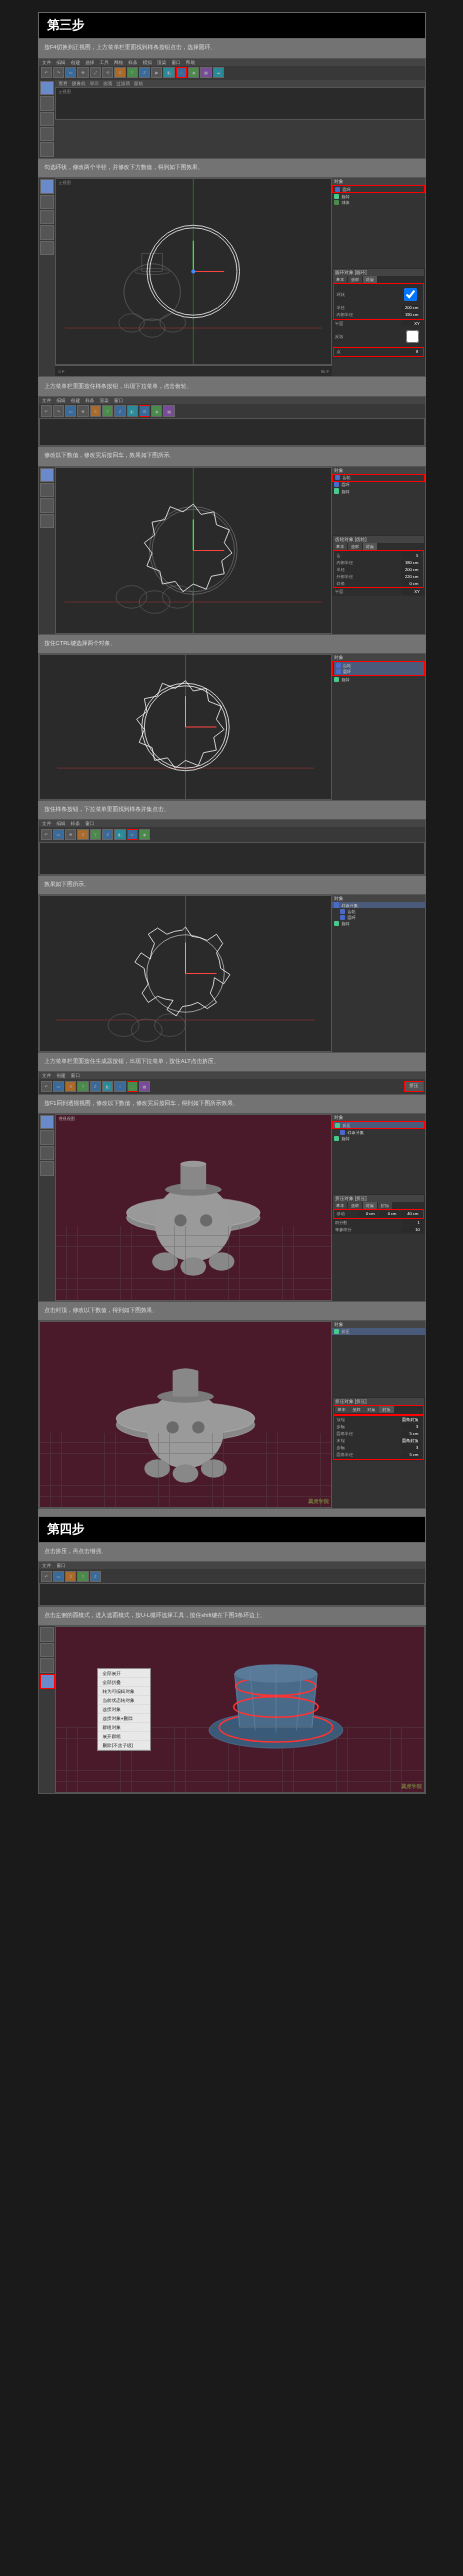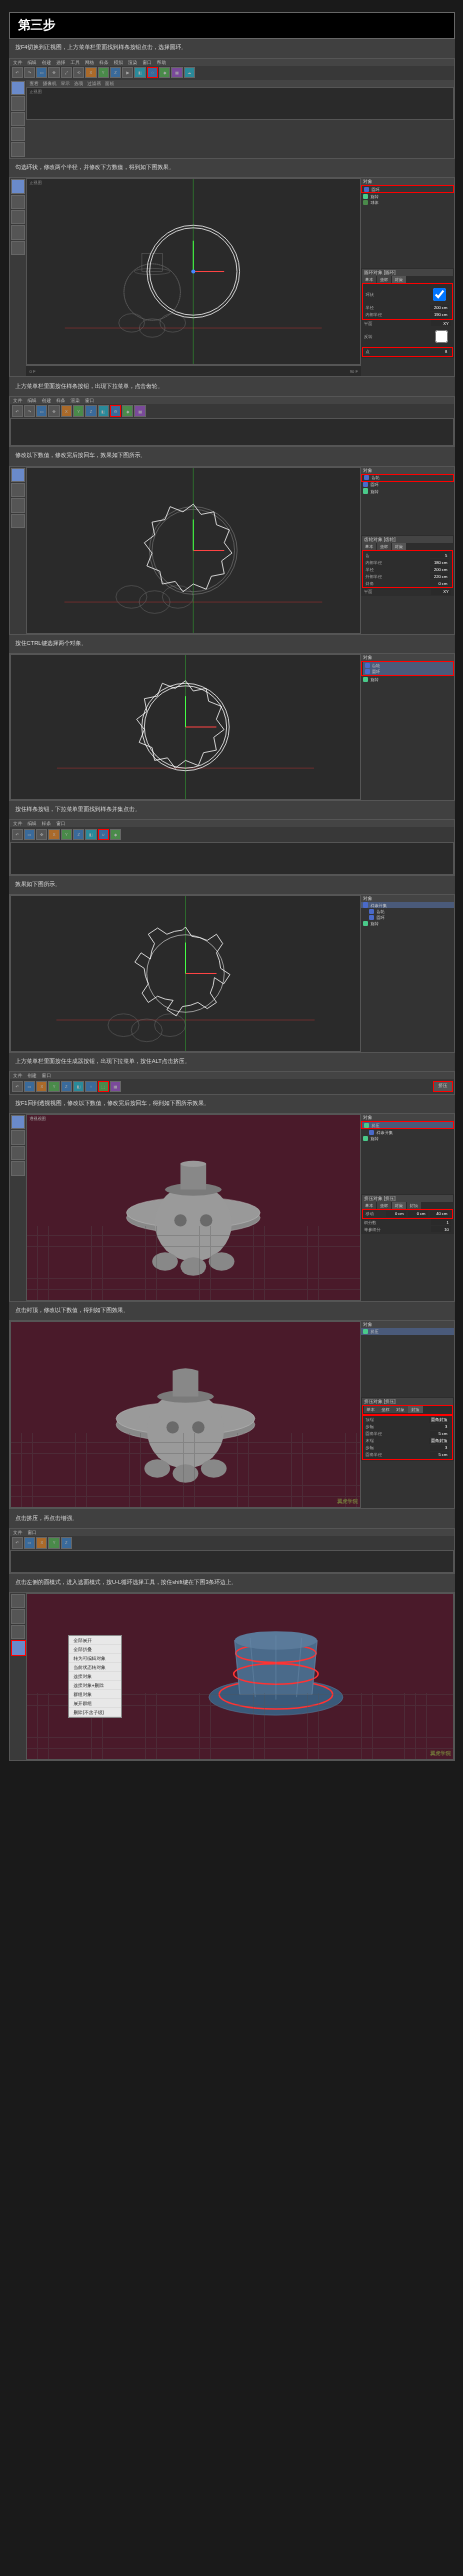--- a/index.html
+++ b/index.html
@@ -1,16 +1,16 @@
 <!DOCTYPE html>
 <html style="font-size:8.2px"><head>
 <meta charset="utf-8">
 <style>
 body{margin:0;background:#1a1a1a;font-family:sans-serif;color:#ccc;font-size:5.2px;width:464px}
-.page{width:446px;margin:12px auto;background:#404040}
+.page{width:388px;margin:12px auto;background:#737373}
 .step-header{background:#000;border:0.5px solid #666;padding:4.1px 8.2px;margin:6.2px 0 2.1px}
 .step-header h2{margin:0;color:#fff;font-size:12.4px;font-weight:bold}
 .caption{padding:3.1px 6.2px;font-size:5.7px;color:#ddd}
 .c4d-window{background:#3a3a3a;border:0.5px solid #555;margin:2.1px 0}
 .menubar{display:flex;background:#444;padding:1px 3.1px;gap:5.2px;font-size:4.6px;color:#bbb}
 .toolbar{display:flex;background:#383838;padding:1.5px;gap:1px;flex-wrap:wrap}
 .tool-btn{width:9.3px;height:9.3px;background:#555;border:0.5px solid #666;display:flex;align-items:center;justify-content:center;font-size:4.1px;color:#aaa}
 .tool-btn.blue{background:#3a6a9a}
 .tool-btn.cyan{background:#2a8a9a}
 .tool-btn.orange{background:#aa6a2a}
@@ -581,20 +581,23 @@
           <div class="panel-row">
                 <span class="field">圆角半径</span>
                 <span class="val">5 cm</span>
               </div>
         </div>
       </div>
     </div>
   </div>
 </div>
 
+<div class="step-header">
+  <h2>第四步</h2>
+</div>
 
 <div class="caption">点击挤压，再点击增强。</div>
 
 <div class="c4d-window">
   <div class="menubar">
     <span>文件</span>
     <span>窗口</span>
   </div>
   <div class="toolbar">
     <div class="tool-btn">↶</div>

